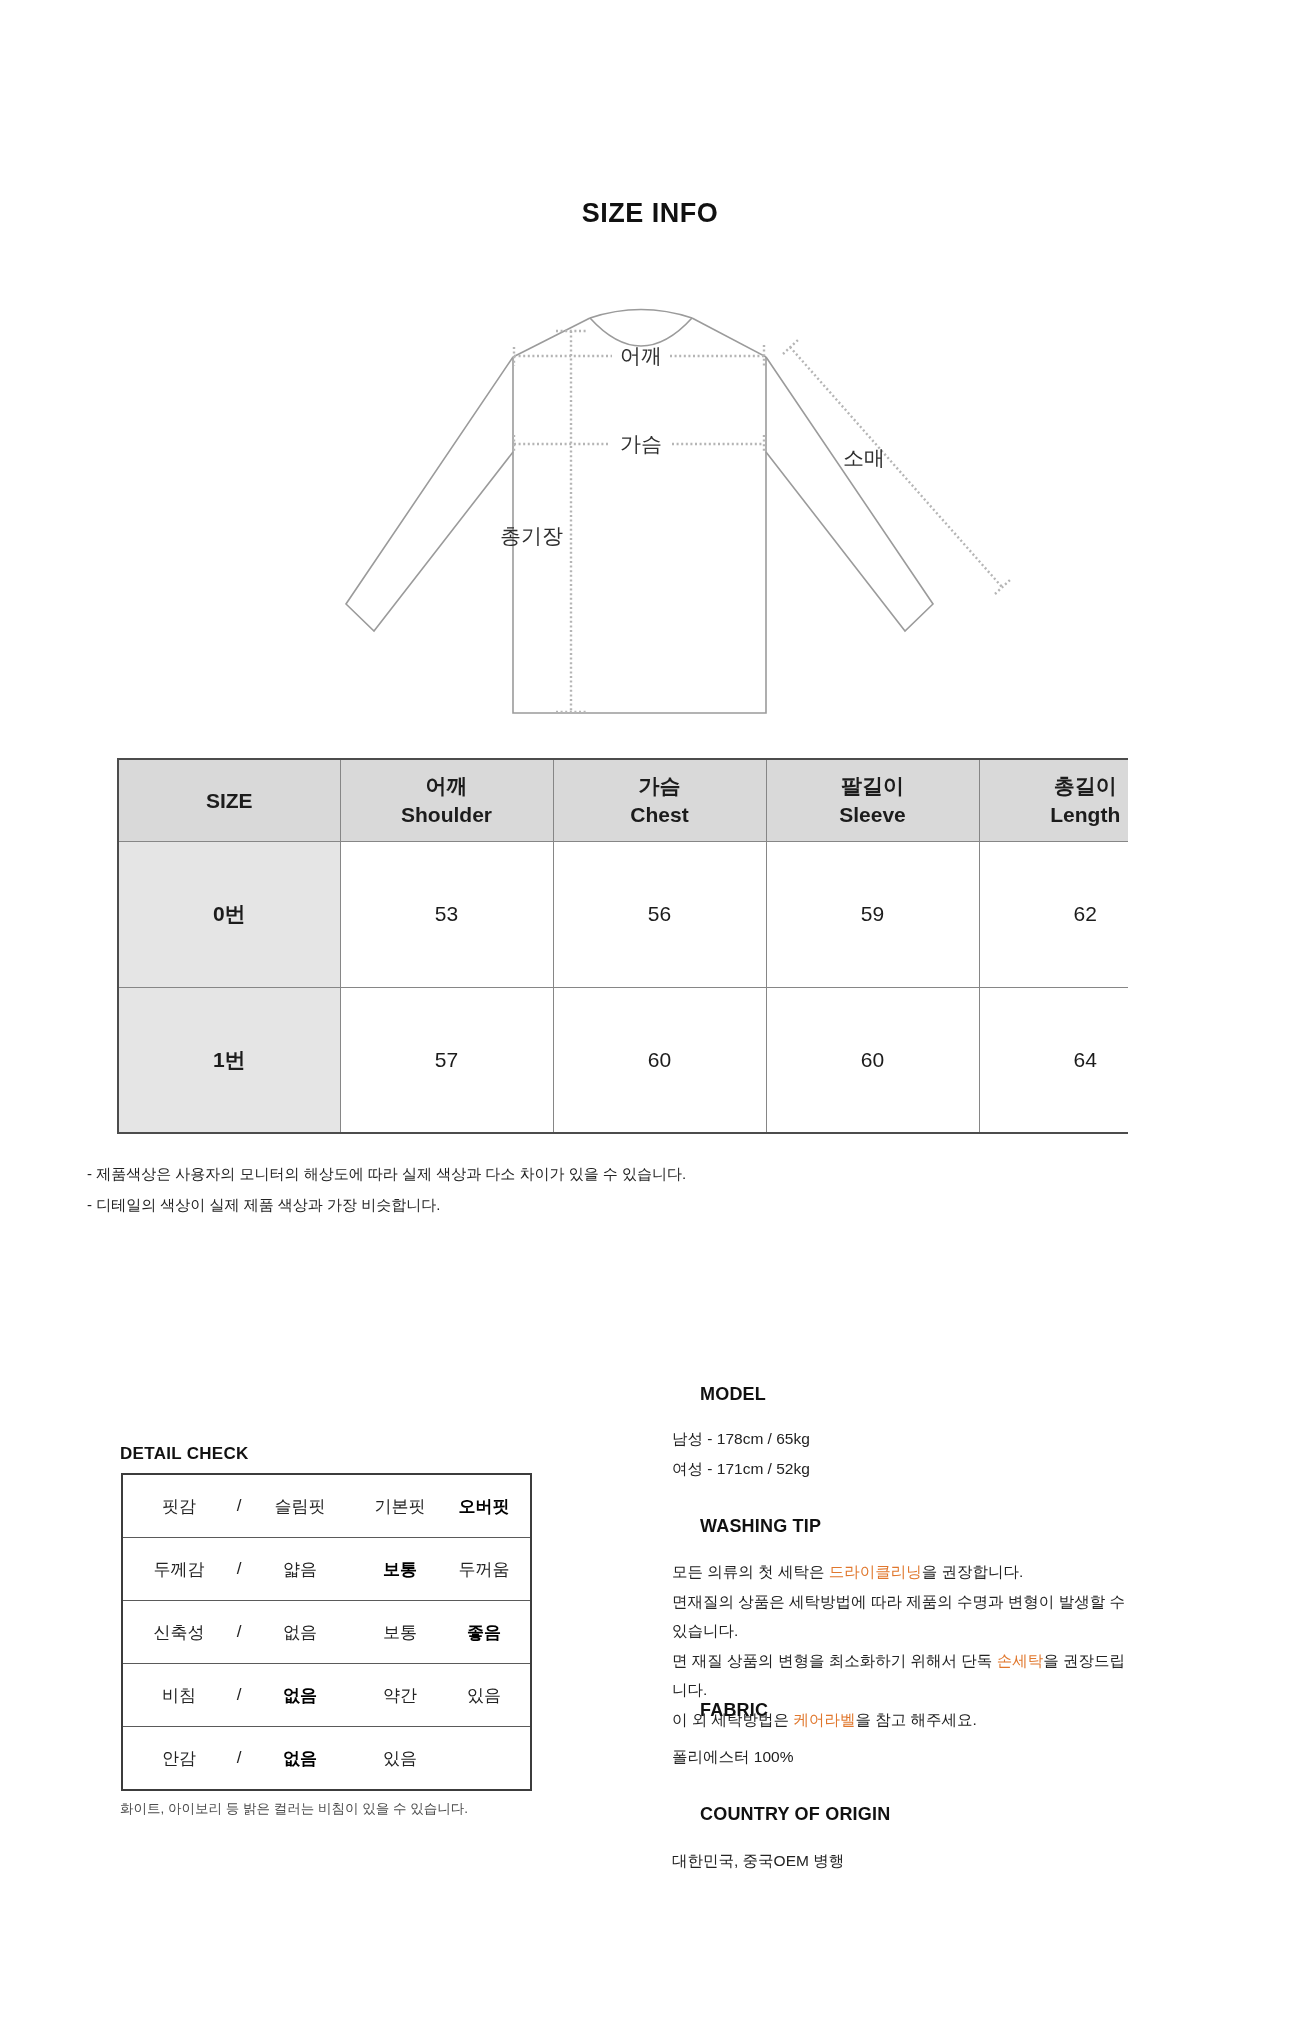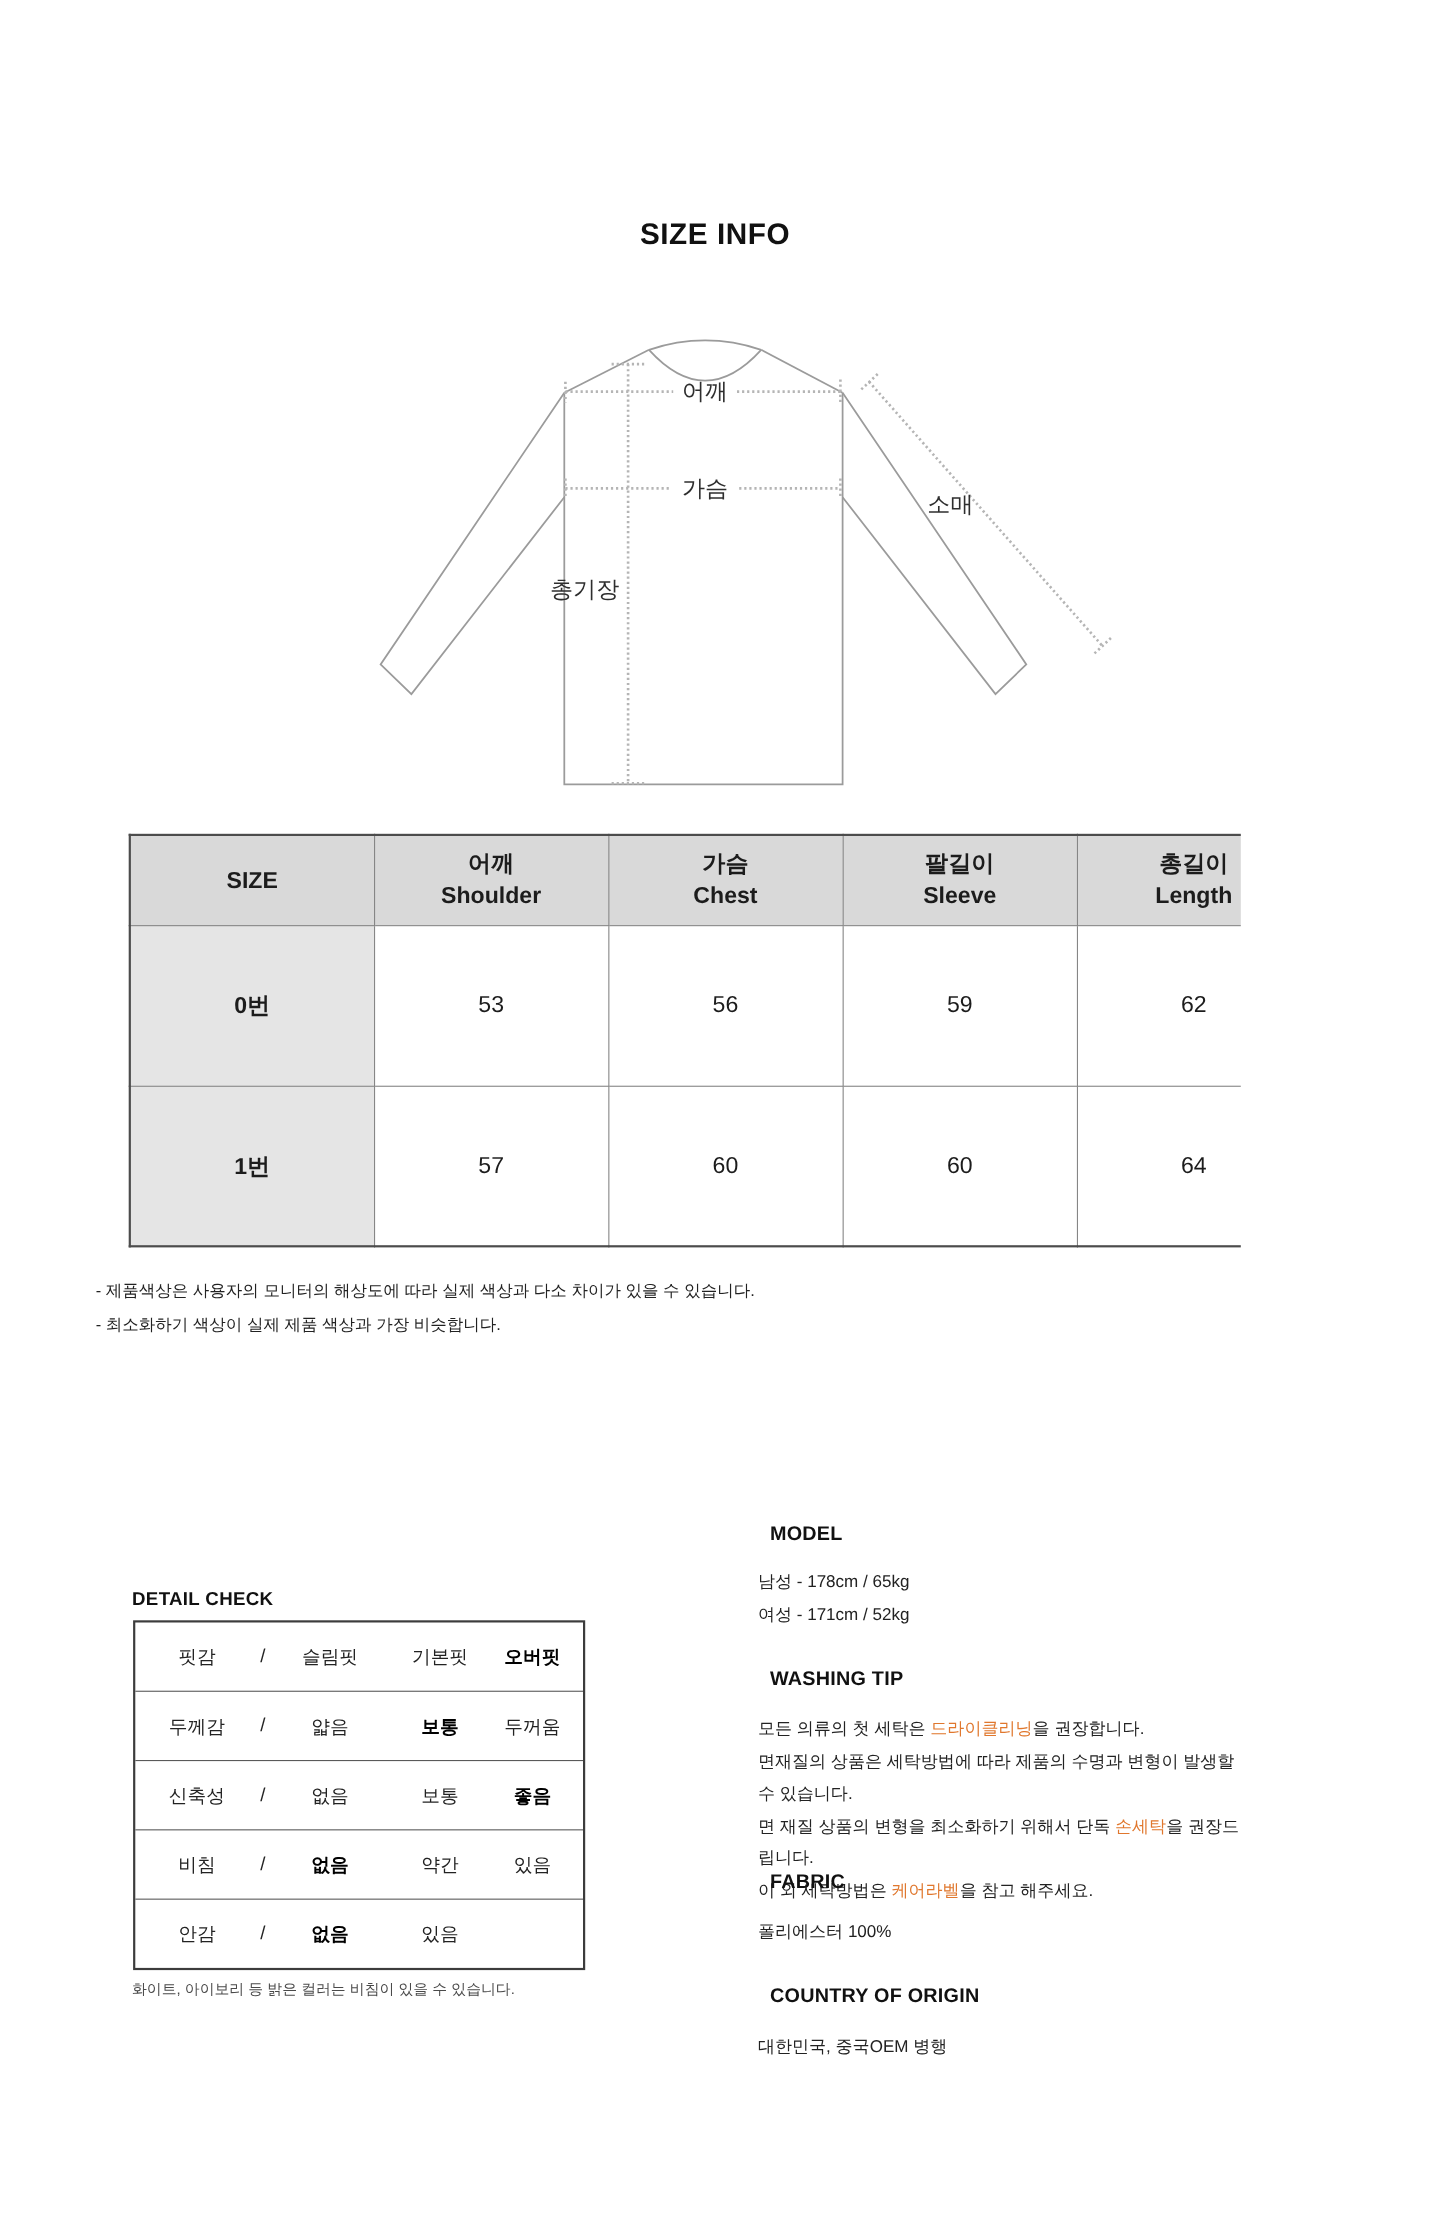--- a/index.html
+++ b/index.html
@@ -40,21 +40,21 @@
   .dc-row{
     flex:1;display:grid;grid-template-columns:112px 8px 114px 86px 82px;
     align-items:center;border-top:1.5px solid #5a5a5a;font-size:17px;color:#222;
   }
   .dc-row:first-child{border-top:none;}
   .dc-row span{text-align:center;}
   .dc-bold{font-weight:700;color:#000;}
   .detail-caption{top:1800px;left:120px;font-size:13.5px;color:#4a4a4a;}
   
   .info-heading{left:700px;font-size:18px;font-weight:700;color:#111;letter-spacing:0.2px;}
-  .info-body{left:689px;font-size:15.5px;line-height:30px;color:#222;}
+  .info-body{left:672px;font-size:15.5px;line-height:30px;color:#222;}
   .accent{}
 </style>
 <style>.is-accent{color:#e0772d;}</style></head>
 <body>
 
 <div class="page">
 
   <div class="abs page-title">SIZE INFO</div>
 
   <svg class="abs diagram" width="700" height="440" viewBox="330 290 1030 730" style="width:700px;height:440px;" preserveAspectRatio="none">
@@ -145,21 +145,21 @@
         <td>57</td>
         <td>60</td>
         <td>60</td>
         <td>64</td>
       </tr>
     </tbody>
   </table>
 
   <div class="abs notes">
     <div>- 제품색상은 사용자의 모니터의 해상도에 따라 실제 색상과 다소 차이가 있을 수 있습니다.</div>
-    <div>- 최소화하기 색상이 실제 제품 색상과 가장 비슷합니다.</div>
+    <div>- 디테일의 색상이 실제 제품 색상과 가장 비슷합니다.</div>
   </div>
 
   <div class="abs detail-heading">DETAIL CHECK</div>
   <div class="abs detail-table">
     <div class="dc-row">
       <span>핏감</span>
       <span>/</span>
       <span>슬림핏</span>
       <span>기본핏</span>
       <span class="dc-bold">오버핏</span>

